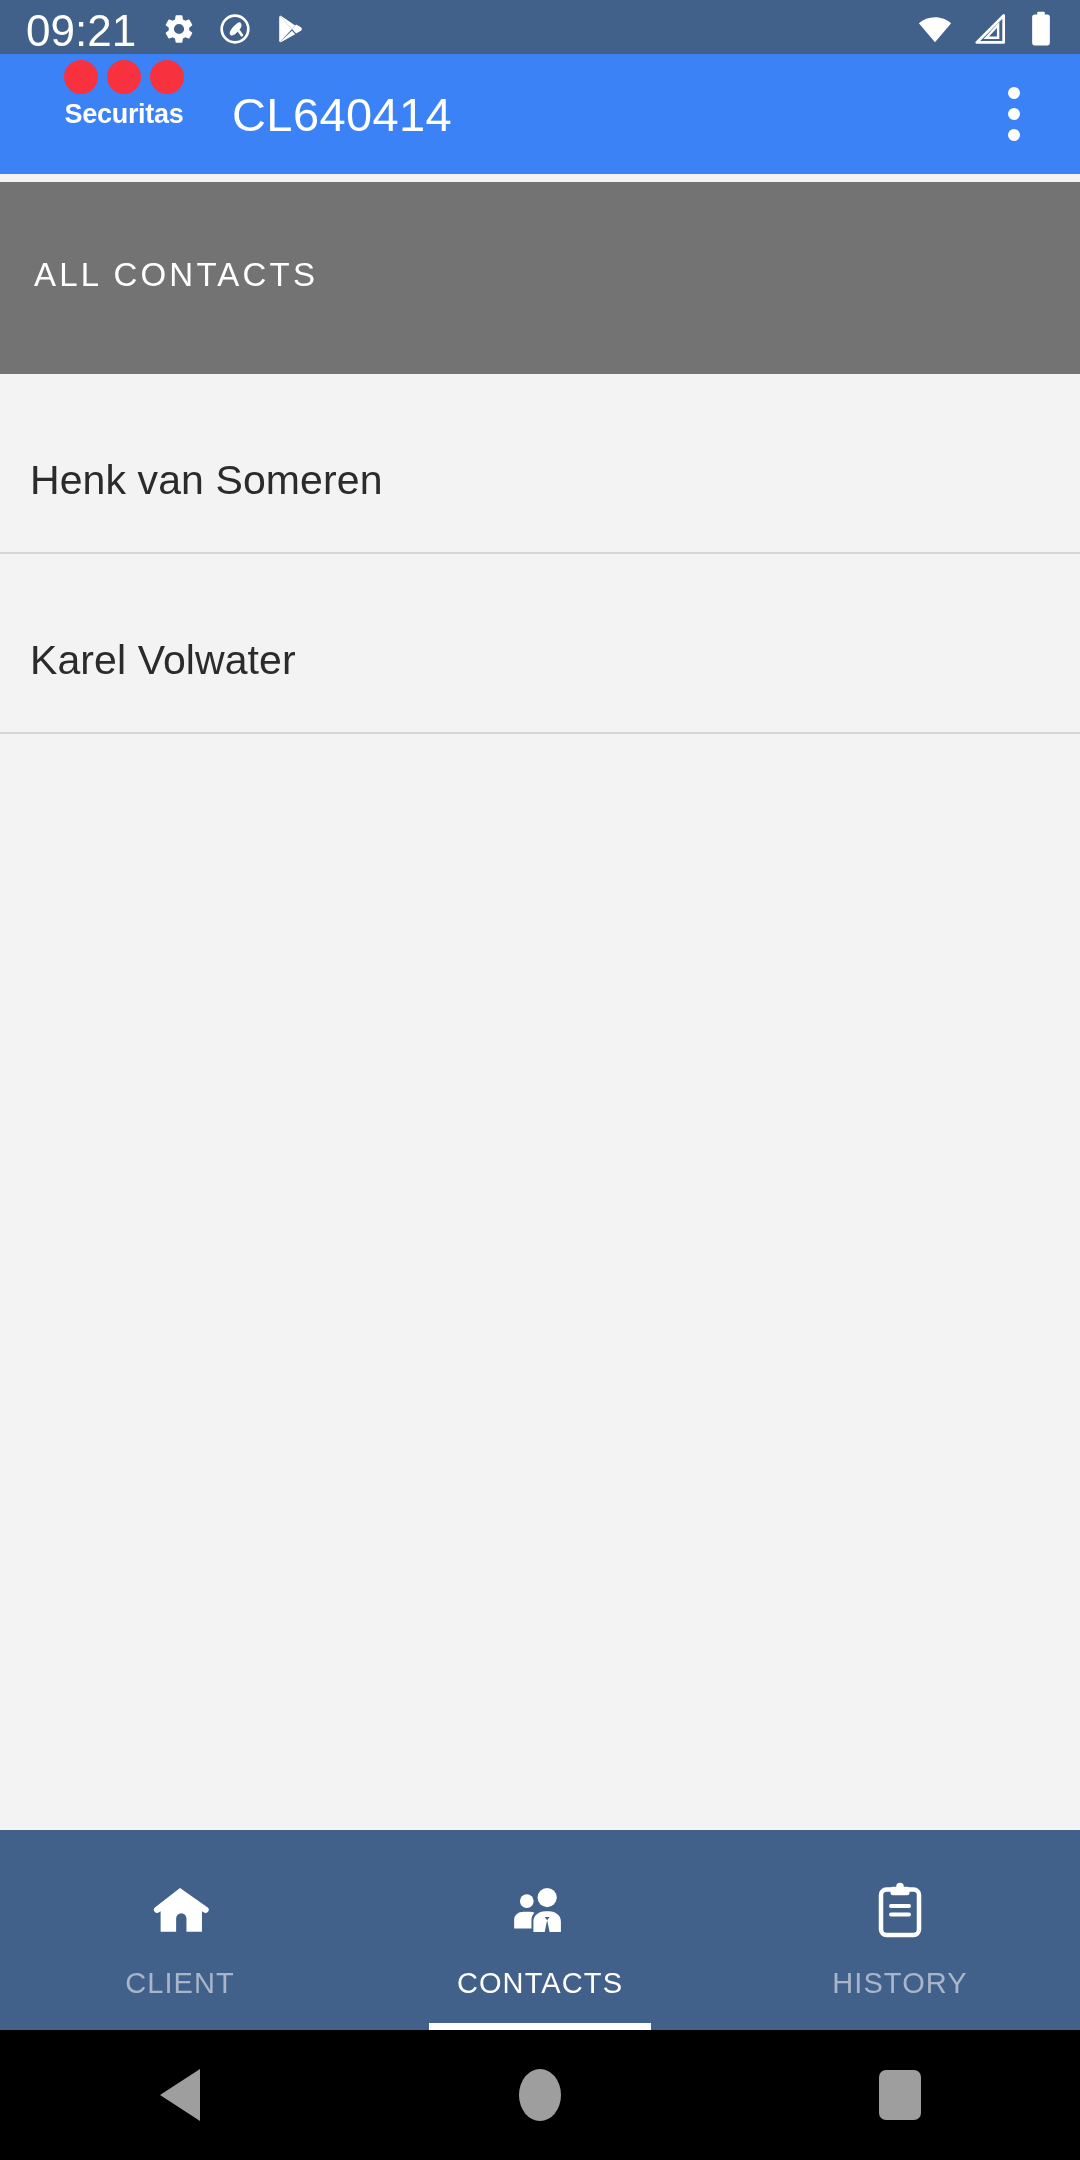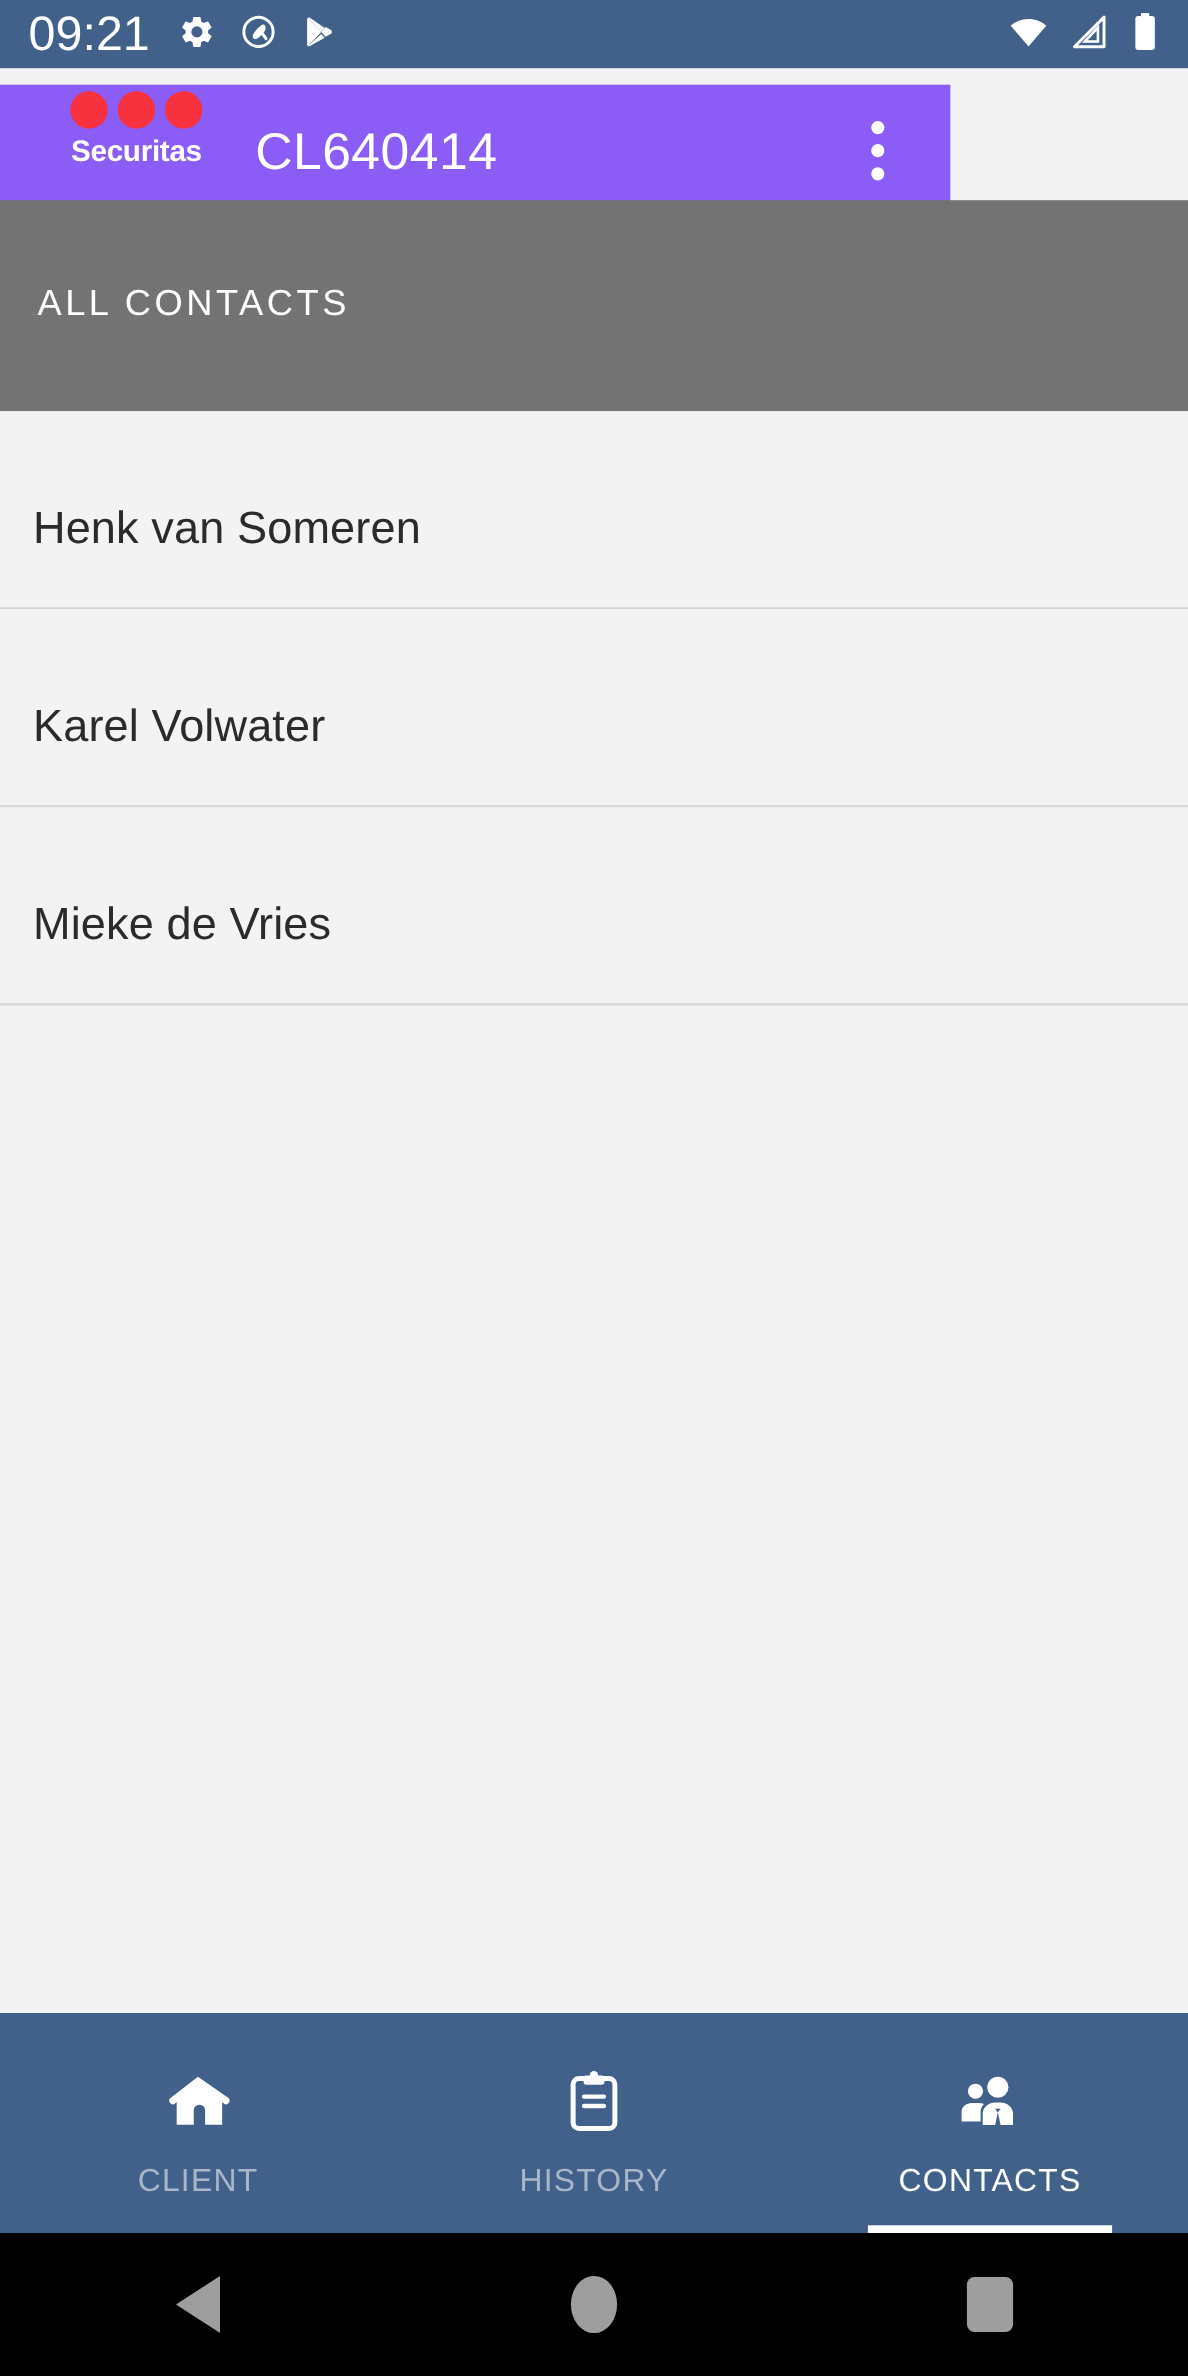--- a/index.html
+++ b/index.html
@@ -38,23 +38,23 @@
   }
   #status-right-icons {
     margin-left:auto;
     display:flex; align-items:center;
     gap:18px;
   }
   .sb-ico { display:block; }
 
   
   #app-bar {
-    position:absolute; top:77px; left:0;
-    width:864px; height:120px;
-    background:#8b5cf6;
+    position:absolute; top:54px; left:0;
+    width:1080px; height:120px;
+    background:#3b82f6;
     display:flex; align-items:center;
   }
   #brand-logo {
     position:absolute; left:52px; top:6px;
     width:144px;
     display:flex; flex-direction:column; align-items:center;
   }
   #brand-dots { display:flex; gap:9px; }
   .brand-dot {
     width:34px; height:34px; border-radius:50%;
@@ -271,64 +271,61 @@
   </div>
   <div id="header-shadow"></div>
 
   <div id="contact-list">
     <div class="contact-row">
       <span class="contact-name">Henk van Someren</span>
     </div>
     <div class="contact-row">
       <span class="contact-name">Karel Volwater</span>
     </div>
-    <div class="contact-row">
-      <span class="contact-name">Mieke de Vries</span>
-    </div>
   </div>
 
   <div id="bottom-nav">
 
     <div class="nav-item">
       <span class="nav-icon">
         <svg width="62" height="62" viewBox="0 0 24 24">
           <path fill="#FFFFFF" d="M12 3.1 2.4 10.5a1.25 1.25 0 0 0 1.5 2l.6-.45V20h6v-5.1a2 2 0 0 1 4 0V20h6v-7.95l.6.45a1.25 1.25 0 0 0 1.5-2L12 3.1z"></path>
         </svg>
       </span>
       <span class="nav-label">CLIENT</span>
 
     </div>
 
+
+    <div class="nav-item active">
+      <span class="nav-icon">
+        <svg width="66" height="66" viewBox="0 0 24 24">
+          <circle cx="7.2" cy="8.4" r="2.5" fill="#FFFFFF"></circle>
+          <path fill="#FFFFFF" d="M2.6 18.4v-3.2c0-1.7 1.5-2.9 3.5-2.9h2.2c.6 0 1.2.1 1.7.3-.7.7-1.1 1.6-1.1 2.6v3.2H2.6z"></path>
+          <circle cx="14.6" cy="7.1" r="3.5" fill="#FFFFFF"></circle>
+          <path fill="#FFFFFF" d="M9.6 19.6v-3.9c0-2 1.9-3.6 4.3-3.6h1.4c2.4 0 4.3 1.6 4.3 3.6v3.9h-4.1l-.9-4.2.9-1.2h-1.8l.9 1.2-.9 4.2H9.6z"></path>
+        </svg>
+      </span>
+      <span class="nav-label">CONTACTS</span>
+      <span class="nav-indicator"></span>
+    </div>
 
     <div class="nav-item">
       <span class="nav-icon">
         <svg width="60" height="60" viewBox="0 0 24 24">
           <rect x="4.4" y="3.4" width="15.2" height="18.2" rx="2.2" fill="none" stroke="#FFFFFF" stroke-width="1.8"></rect>
           <rect x="8.2" y="2.3" width="7.6" height="3.4" rx="1.0" fill="#FFFFFF"></rect>
           <circle cx="12" cy="2.2" r="1.5" fill="#FFFFFF"></circle>
           <rect x="7.6" y="9.2" width="8.8" height="1.6" rx="0.8" fill="#FFFFFF"></rect>
           <rect x="7.6" y="12.6" width="8.8" height="1.6" rx="0.8" fill="#FFFFFF"></rect>
         </svg>
       </span>
       <span class="nav-label">HISTORY</span>
 
     </div>
-
-    <div class="nav-item active">
-      <span class="nav-icon">
-        <svg width="66" height="66" viewBox="0 0 24 24">
-          <circle cx="7.2" cy="8.4" r="2.5" fill="#FFFFFF"></circle>
-          <path fill="#FFFFFF" d="M2.6 18.4v-3.2c0-1.7 1.5-2.9 3.5-2.9h2.2c.6 0 1.2.1 1.7.3-.7.7-1.1 1.6-1.1 2.6v3.2H2.6z"></path>
-          <circle cx="14.6" cy="7.1" r="3.5" fill="#FFFFFF"></circle>
-          <path fill="#FFFFFF" d="M9.6 19.6v-3.9c0-2 1.9-3.6 4.3-3.6h1.4c2.4 0 4.3 1.6 4.3 3.6v3.9h-4.1l-.9-4.2.9-1.2h-1.8l.9 1.2-.9 4.2H9.6z"></path>
-        </svg>
-      </span>
-      <span class="nav-label">CONTACTS</span>
-      <span class="nav-indicator"></span>
-    </div>
   </div>
 
   <div id="system-nav">
     <div class="sysnav-btn">
       <span id="sysnav-back"></span>
     </div>
     <div class="sysnav-btn">
       <span id="sysnav-home"></span>
     </div>
     <div class="sysnav-btn">

